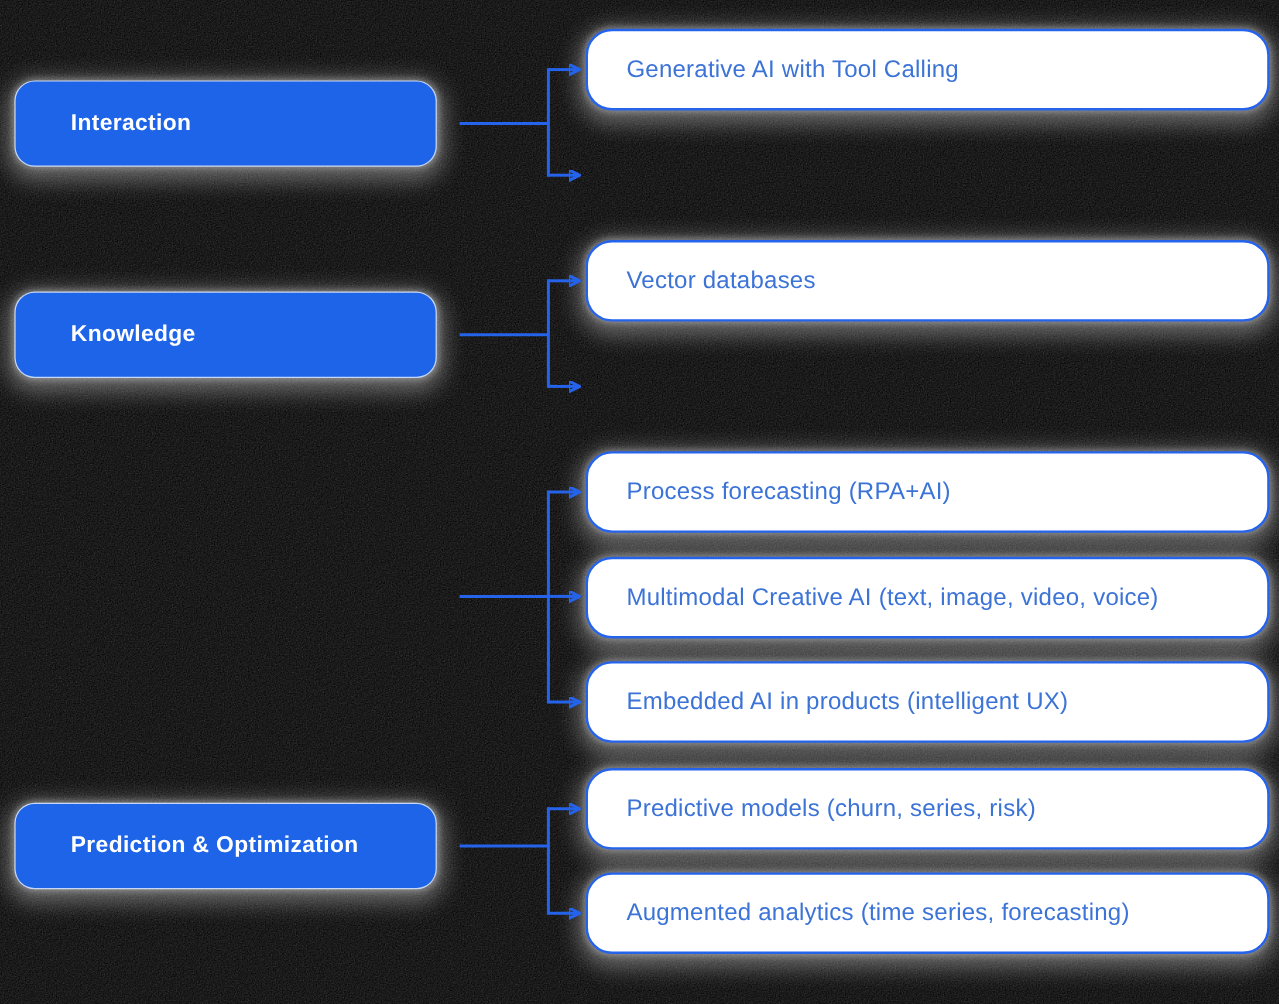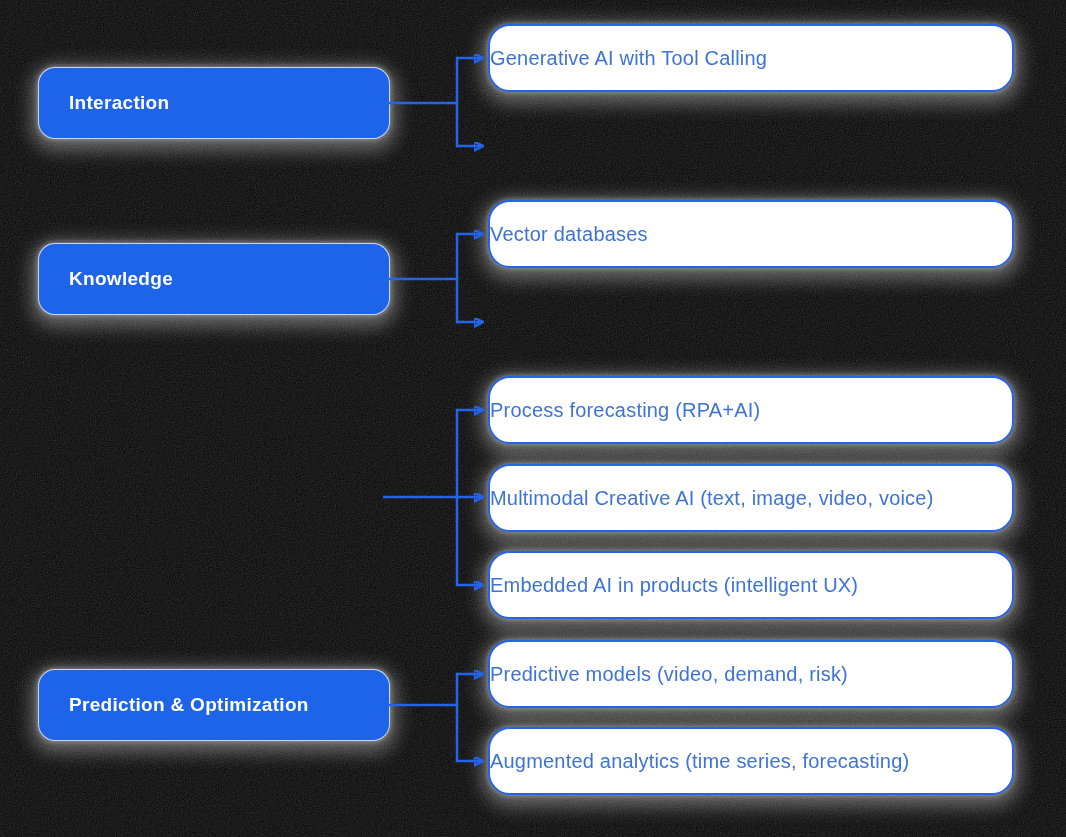--- a/index.html
+++ b/index.html
@@ -29,50 +29,51 @@
     z-index: 4;
     pointer-events: none;
   }
   .connector-layer path {
     stroke: #2563eb;
     stroke-width: 2.5;
     fill: none;
   }
   .cat-node {
     position: absolute;
-    left: 38px;
+    left: 12px;
     width: 352px;
     height: 72px;
     box-sizing: border-box;
     background: #1e64e8;
     border: 1.5px solid rgba(255,255,255,0.75);
     border-radius: 17px;
     display: flex;
     align-items: center;
-    padding-left: 30px;
+    padding-left: 46px;
     z-index: 3;
     box-shadow: 0 5px 18px 7px rgba(205,205,205,0.42), 0 0 5px 1px rgba(255,255,255,0.35);
   }
   .cat-label {
     color: #ffffff;
     font-size: 19px;
     font-weight: 700;
     letter-spacing: 0.3px;
   }
   .item-node {
     position: absolute;
     left: 488px;
-    width: 526px;
+    width: 570px;
     height: 68px;
     box-sizing: border-box;
     background: #ffffff;
     border: 2px solid #2563eb;
     border-radius: 22px;
     display: flex;
     align-items: center;
+    padding-left: 32px;
     z-index: 3;
     box-shadow: 0 5px 18px 7px rgba(205,205,205,0.42), 0 0 5px 1px rgba(255,255,255,0.35);
   }
   .item-label {
     color: #3c73d7;
     font-size: 20px;
     font-weight: 400;
     letter-spacing: 0.2px;
   }
 </style>
@@ -147,19 +148,19 @@
   <div class="item-node" style="top:376px">
     <span class="item-label">Process forecasting (RPA+AI)</span>
   </div>
   <div class="item-node" style="top:464px">
     <span class="item-label">Multimodal Creative AI (text, image, video, voice)</span>
   </div>
   <div class="item-node" style="top:551px">
     <span class="item-label">Embedded AI in products (intelligent UX)</span>
   </div>
   <div class="item-node" style="top:640px">
-    <span class="item-label">Predictive models (video, demand, risk)</span>
+    <span class="item-label">Predictive models (churn, series, risk)</span>
   </div>
   <div class="item-node" style="top:727px">
     <span class="item-label">Augmented analytics (time series, forecasting)</span>
   </div>
 
 </div>
 
 </body></html>

